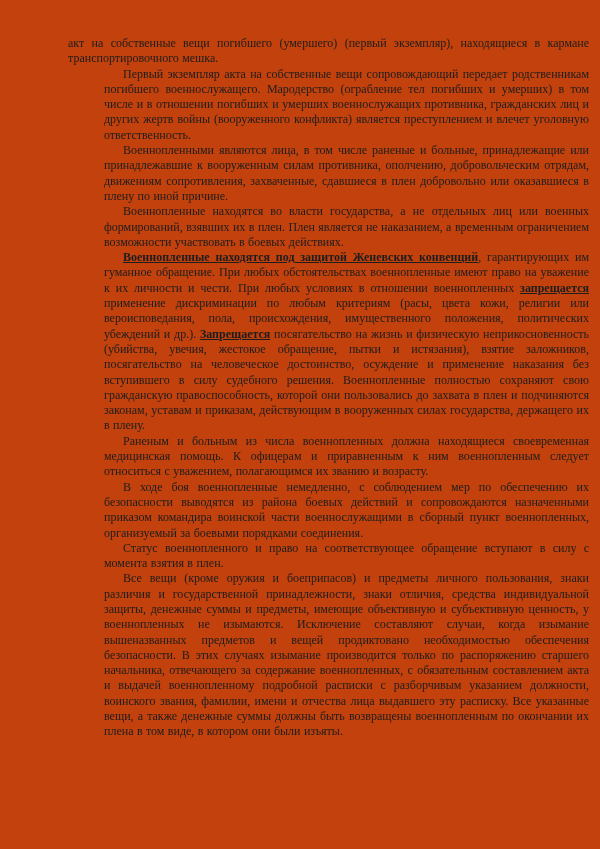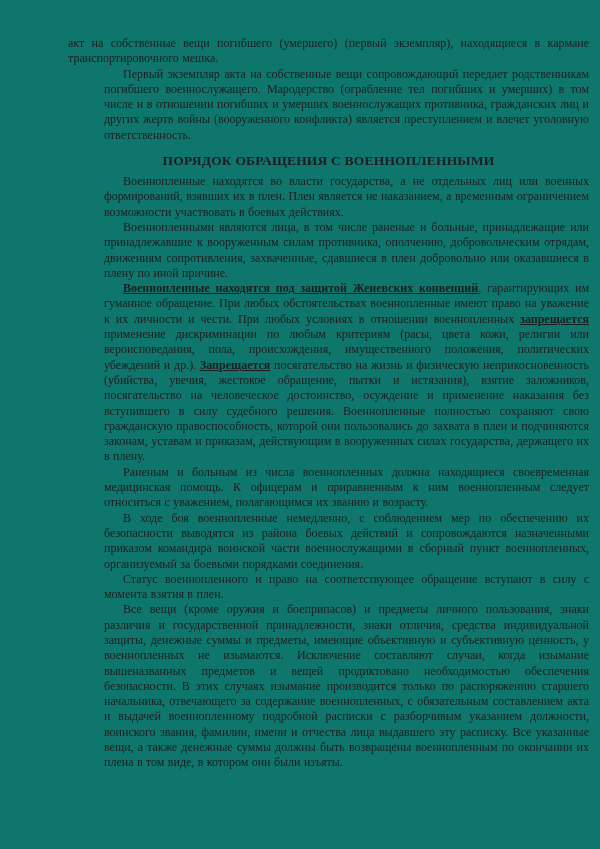--- a/index.html
+++ b/index.html
@@ -4,21 +4,21 @@
 <style>
   html, body {
     margin: 0;
     padding: 0;
     background: #e8e8e8;
   }
   .page {
     position: relative;
     width: 600px;
     height: 849px;
-    background: #0f766e;
+    background: #c2410c;
     margin: 0 auto;
     overflow: hidden;
     box-sizing: border-box;
   }
   .text-column {
     position: absolute;
     left: 68px;
     top: 36px;
     width: 521px;
   }
@@ -52,22 +52,21 @@
     text-decoration: underline;
   }
 </style>
 </head>
 <body>
 
 <div class="page">
   <div class="text-column">
       <p class="doc-para"><span>акт на собственные вещи погибшего (умершего) (первый экземпляр), находящиеся в кармане транспортировочного мешка.</span></p>
       <p class="doc-para indent"><span>Первый экземпляр акта на собственные вещи сопровождающий передает родственникам по­гибшего военнослужащего. Мародерство (ограбление тел погибших и умерших) в том числе и в отношении погибших и умерших военнослужащих противника, гражданских лиц и других жертв войны (вооруженного конфликта) является преступлением и влечет уголовную ответственность.</span></p>
-      <div class="doc-heading">ПОРЯДОК ОБРАЩЕНИЯ С ВОЕННОПЛЕННЫМИ</div>
+      <p class="doc-para indent"><span>Военнопленными являются лица, в том числе раненые и больные, принадлежащие или при­надлежавшие к вооруженным силам противника, ополчению, добровольческим отрядам, движе­ниям сопротивления, захваченные, сдавшиеся в плен добровольно или оказавшиеся в плену по иной причине.</span></p>
       <p class="doc-para indent"><span>Военнопленные находятся во власти государства, а не отдельных лиц или военных формиро­ваний, взявших их в плен. Плен является не наказанием, а временным ограничением возможно­сти участвовать в боевых действиях.</span></p>
-      <p class="doc-para indent"><span>Военнопленными являются лица, в том числе раненые и больные, принадлежащие или при­надлежавшие к вооруженным силам противника, ополчению, добровольческим отрядам, движе­ниям сопротивления, захваченные, сдавшиеся в плен добровольно или оказавшиеся в плену по иной причине.</span></p>
       <p class="doc-para indent"><span class="bold">Военнопленные находятся под защитой Женевских конвенций</span><span>, гарантирующих им гу­манное обращение. При любых обстоятельствах военнопленные имеют право на уважение к их личности и чести. При любых условиях в отношении военнопленных </span><span class="bold">запрещается</span><span> применение дискриминации по любым критериям (расы, цвета кожи, религии или вероисповедания, пола, происхождения, имущественного положения, политических убеждений и др.). </span><span class="bold">Запрещается</span><span> по­сягательство на жизнь и физическую неприкосновенность (убийства, увечия, жестокое обраще­ние, пытки и истязания), взятие заложников, посягательство на человеческое достоинство, осуж­дение и применение наказания без вступившего в силу судебного решения. Военнопленные пол­ностью сохраняют свою гражданскую правоспособность, которой они пользовались до захвата в плен и подчиняются законам, уставам и приказам, действующим в вооруженных силах государ­ства, держащего их в плену.</span></p>
       <p class="doc-para indent"><span>Раненым и больным из числа военнопленных должна находящиеся своевременная медицин­ская помощь. К офицерам и приравненным к ним военнопленным следует относиться с уваже­нием, полагающимся их званию и возрасту.</span></p>
       <p class="doc-para indent"><span>В ходе боя военнопленные немедленно, с соблюдением мер по обеспечению их безопасности выводятся из района боевых действий и сопровождаются назначенными приказом командира воинской части военнослужащими в сборный пункт военнопленных, организуемый за боевыми порядками соединения.</span></p>
       <p class="doc-para indent"><span>Статус военнопленного и право на соответствующее обращение вступают в силу с момента взятия в плен.</span></p>
       <p class="doc-para indent"><span>Все вещи (кроме оружия и боеприпасов) и предметы личного пользования, знаки различия и государственной принадлежности, знаки отличия, средства индивидуальной защиты, денежные суммы и предметы, имеющие объективную и субъективную ценность, у военнопленных не изы­маются. Исключение составляют случаи, когда изымание вышеназванных предметов и вещей продиктовано необходимостью обеспечения безопасности. В этих случаях изымание произво­дится только по распоряжению старшего начальника, отвечающего за содержание военноплен­ных, с обязательным составлением акта и выдачей военнопленному подробной расписки с раз­борчивым указанием должности, воинского звания, фамилии, имени и отчества лица выдавшего эту расписку. Все указанные вещи, а также денежные суммы должны быть возвращены военно­пленным по окончании их плена в том виде, в котором они были изъяты.</span></p>
     </div>
 </div>
 
 </body></html>

